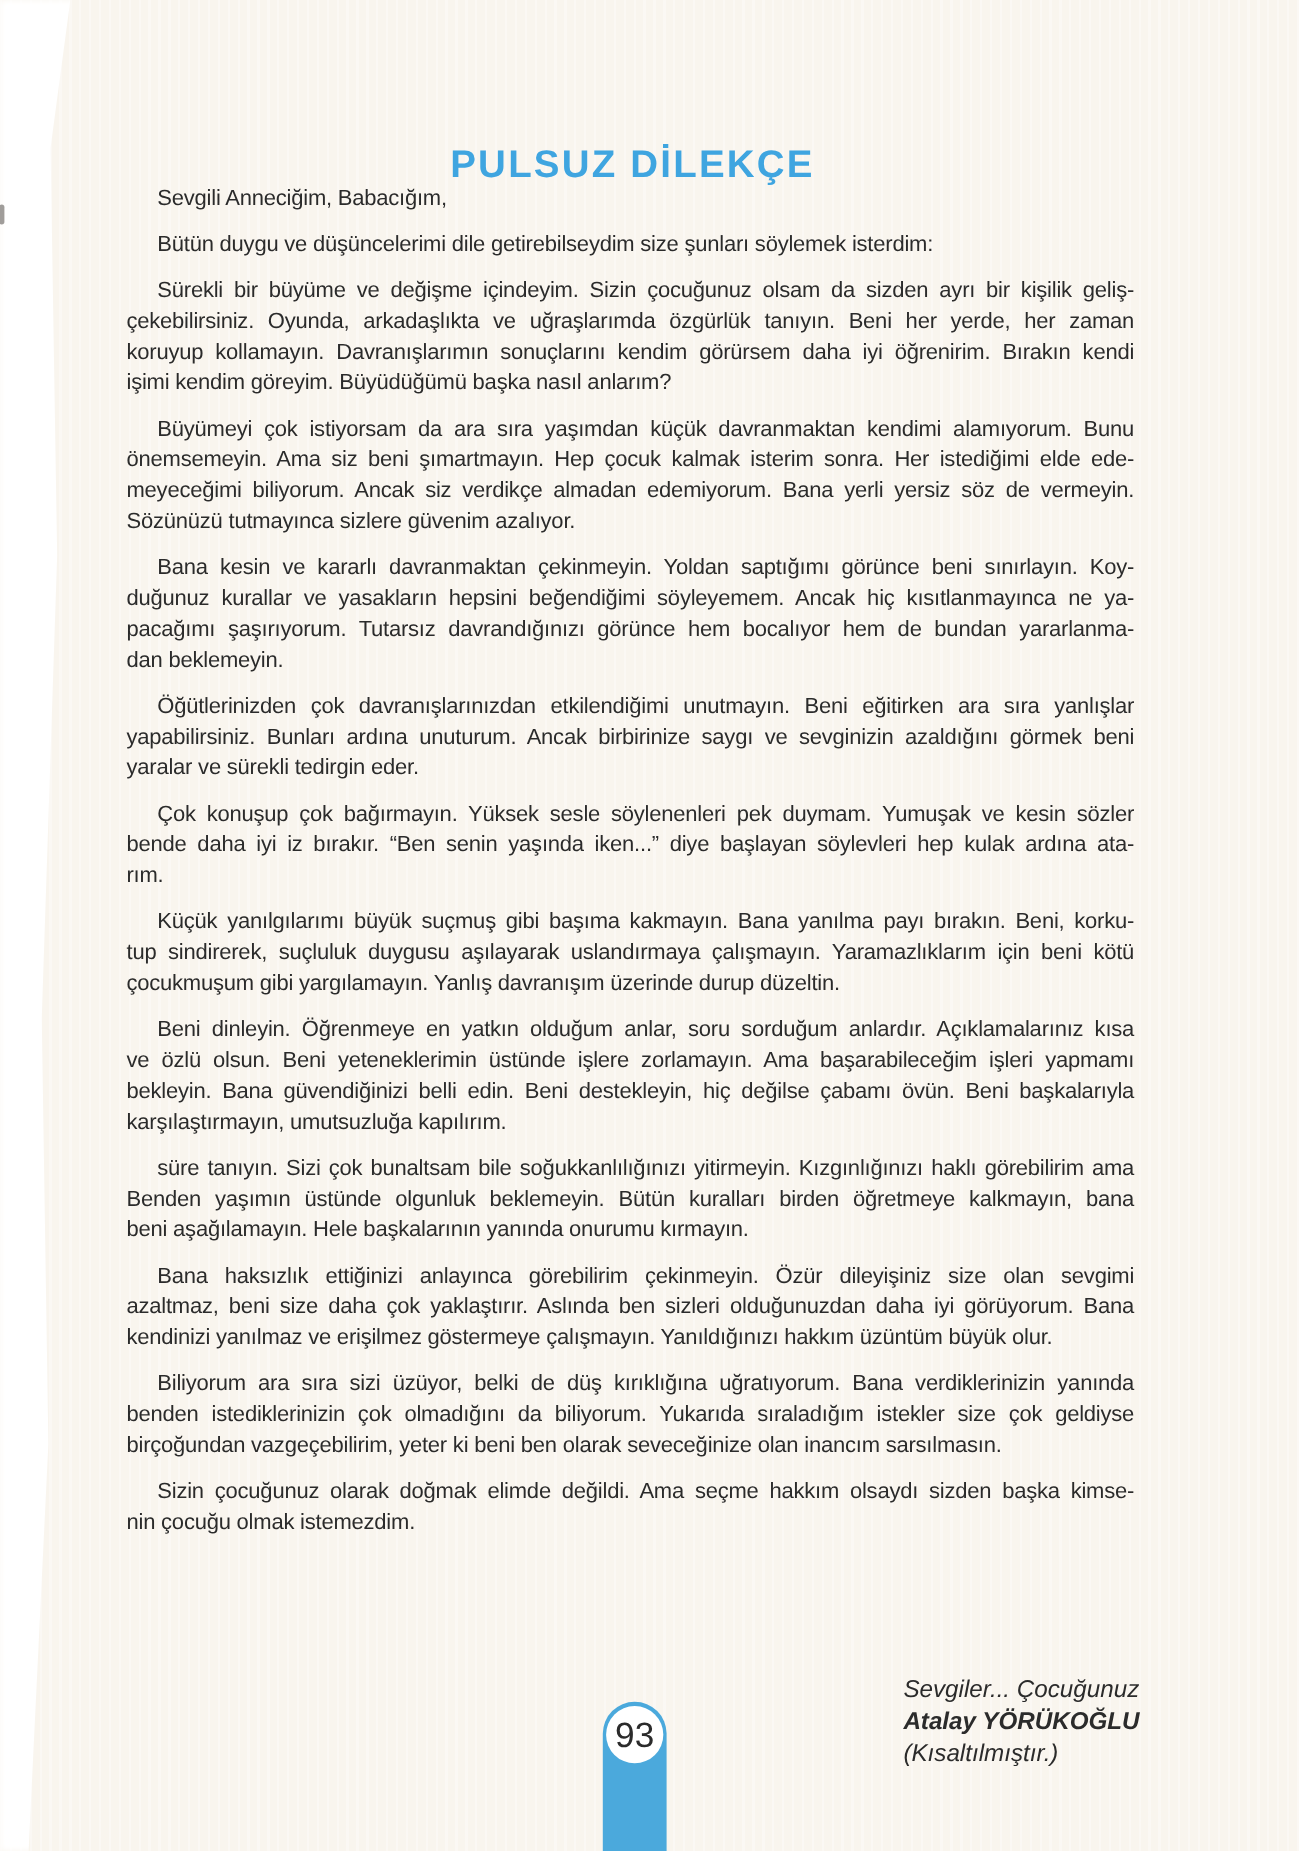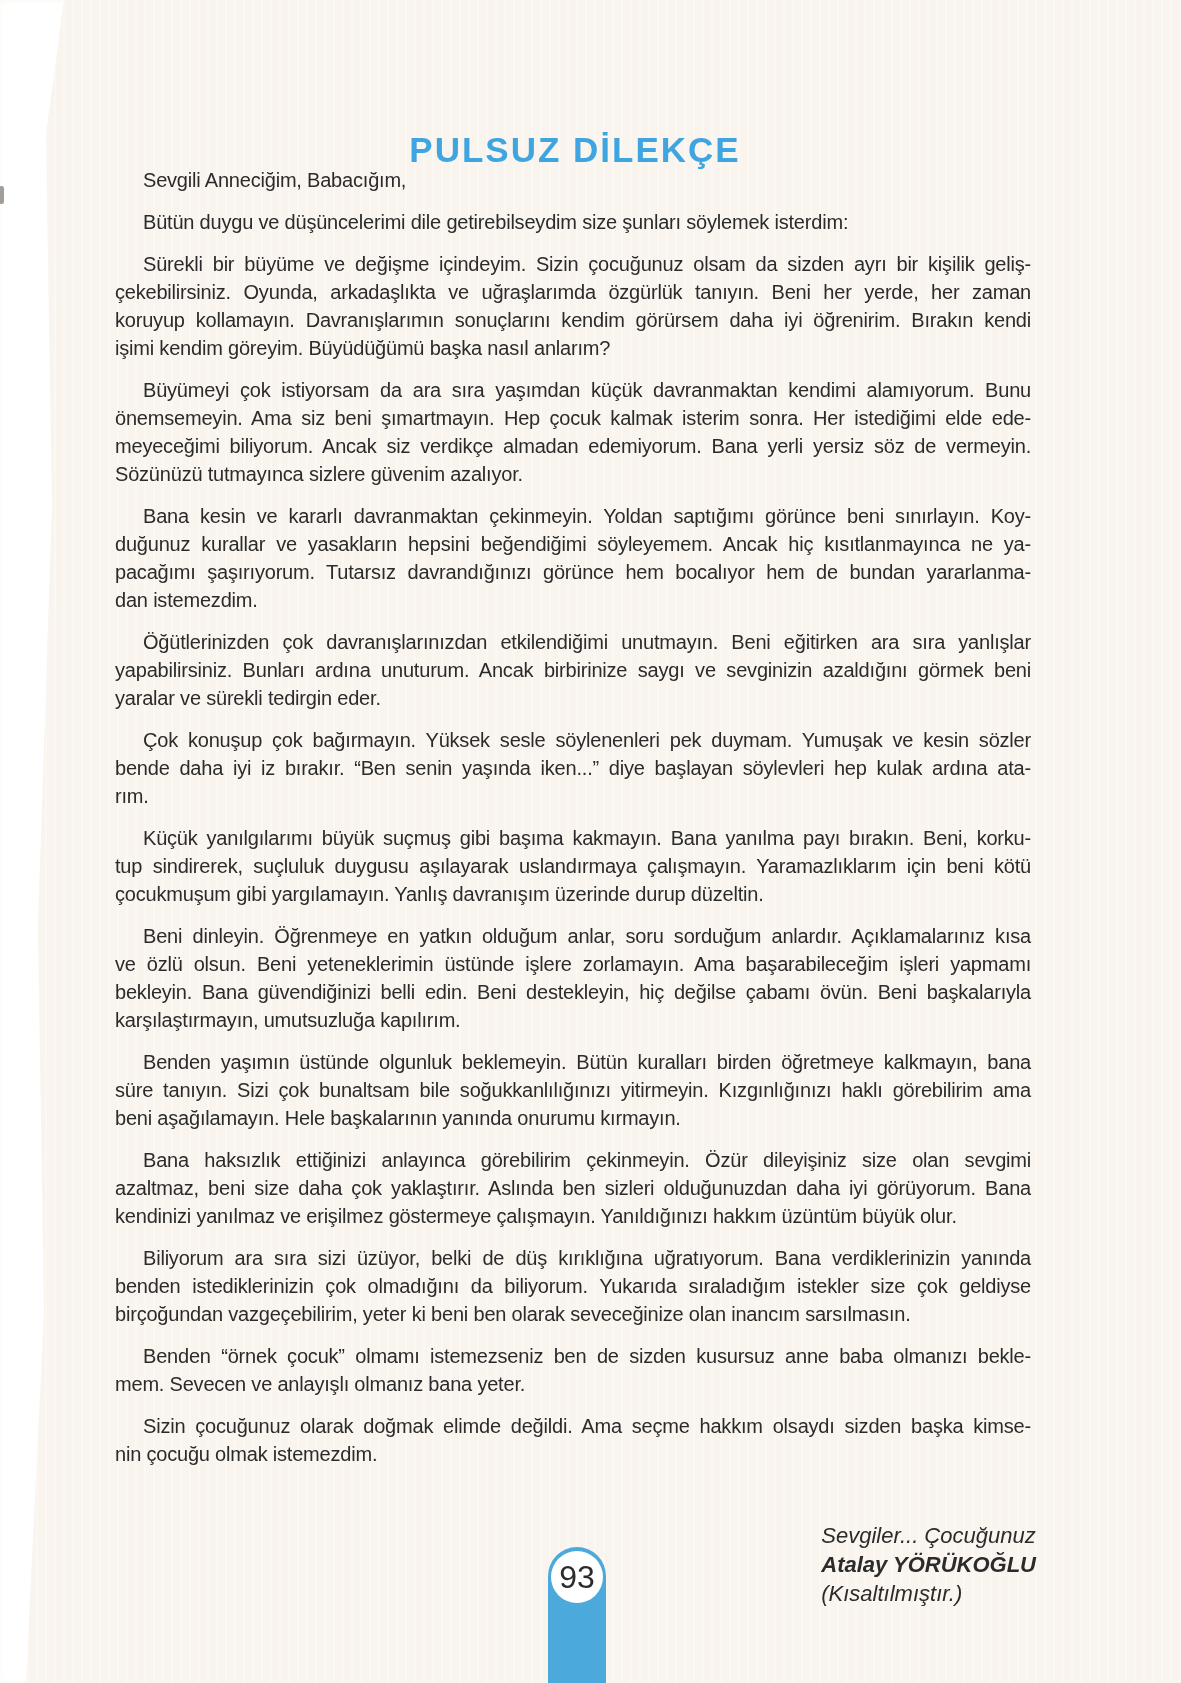--- a/index.html
+++ b/index.html
@@ -87,21 +87,21 @@
       <p class="para">
         <span class="line j">Büyümeyi çok istiyorsam da ara sıra yaşımdan küçük davranmaktan kendimi alamıyorum. Bunu</span>
         <span class="line j">önemsemeyin. Ama siz beni şımartmayın. Hep çocuk kalmak isterim sonra. Her istediğimi elde ede-</span>
         <span class="line j">meyeceğimi biliyorum. Ancak siz verdikçe almadan edemiyorum. Bana yerli yersiz söz de vermeyin.</span>
         <span class="line">Sözünüzü tutmayınca sizlere güvenim azalıyor.</span>
       </p>
       <p class="para">
         <span class="line j">Bana kesin ve kararlı davranmaktan çekinmeyin. Yoldan saptığımı görünce beni sınırlayın. Koy-</span>
         <span class="line j">duğunuz kurallar ve yasakların hepsini beğendiğimi söyleyemem. Ancak hiç kısıtlanmayınca ne ya-</span>
         <span class="line j">pacağımı şaşırıyorum. Tutarsız davrandığınızı görünce hem bocalıyor hem de bundan yararlanma-</span>
-        <span class="line">dan istemezdim.</span>
+        <span class="line">dan beklemeyin.</span>
       </p>
       <p class="para">
         <span class="line j">Öğütlerinizden çok davranışlarınızdan etkilendiğimi unutmayın. Beni eğitirken ara sıra yanlışlar</span>
         <span class="line j">yapabilirsiniz. Bunları ardına unuturum. Ancak birbirinize saygı ve sevginizin azaldığını görmek beni</span>
         <span class="line">yaralar ve sürekli tedirgin eder.</span>
       </p>
       <p class="para">
         <span class="line j">Çok konuşup çok bağırmayın. Yüksek sesle söylenenleri pek duymam. Yumuşak ve kesin sözler</span>
         <span class="line j">bende daha iyi iz bırakır. “Ben senin yaşında iken...” diye başlayan söylevleri hep kulak ardına ata-</span>
         <span class="line">rım.</span>
@@ -111,37 +111,33 @@
         <span class="line j">tup sindirerek, suçluluk duygusu aşılayarak uslandırmaya çalışmayın. Yaramazlıklarım için beni kötü</span>
         <span class="line">çocukmuşum gibi yargılamayın. Yanlış davranışım üzerinde durup düzeltin.</span>
       </p>
       <p class="para">
         <span class="line j">Beni dinleyin. Öğrenmeye en yatkın olduğum anlar, soru sorduğum anlardır. Açıklamalarınız kısa</span>
         <span class="line j">ve özlü olsun. Beni yeteneklerimin üstünde işlere zorlamayın. Ama başarabileceğim işleri yapmamı</span>
         <span class="line j">bekleyin. Bana güvendiğinizi belli edin. Beni destekleyin, hiç değilse çabamı övün. Beni başkalarıyla</span>
         <span class="line">karşılaştırmayın, umutsuzluğa kapılırım.</span>
       </p>
       <p class="para">
+        <span class="line j">süre tanıyın. Sizi çok bunaltsam bile soğukkanlılığınızı yitirmeyin. Kızgınlığınızı haklı görebilirim ama</span>
         <span class="line j">Benden yaşımın üstünde olgunluk beklemeyin. Bütün kuralları birden öğretmeye kalkmayın, bana</span>
-        <span class="line j">süre tanıyın. Sizi çok bunaltsam bile soğukkanlılığınızı yitirmeyin. Kızgınlığınızı haklı görebilirim ama</span>
         <span class="line">beni aşağılamayın. Hele başkalarının yanında onurumu kırmayın.</span>
       </p>
       <p class="para">
         <span class="line j">Bana haksızlık ettiğinizi anlayınca görebilirim çekinmeyin. Özür dileyişiniz size olan sevgimi</span>
         <span class="line j">azaltmaz, beni size daha çok yaklaştırır. Aslında ben sizleri olduğunuzdan daha iyi görüyorum. Bana</span>
         <span class="line">kendinizi yanılmaz ve erişilmez göstermeye çalışmayın. Yanıldığınızı hakkım üzüntüm büyük olur.</span>
       </p>
       <p class="para">
         <span class="line j">Biliyorum ara sıra sizi üzüyor, belki de düş kırıklığına uğratıyorum. Bana verdiklerinizin yanında</span>
         <span class="line j">benden istediklerinizin çok olmadığını da biliyorum. Yukarıda sıraladığım istekler size çok geldiyse</span>
         <span class="line">birçoğundan vazgeçebilirim, yeter ki beni ben olarak seveceğinize olan inancım sarsılmasın.</span>
-      </p>
-      <p class="para">
-        <span class="line j">Benden “örnek çocuk” olmamı istemezseniz ben de sizden kusursuz anne baba olmanızı bekle-</span>
-        <span class="line">mem. Sevecen ve anlayışlı olmanız bana yeter.</span>
       </p>
       <p class="para">
         <span class="line j">Sizin çocuğunuz olarak doğmak elimde değildi. Ama seçme hakkım olsaydı sizden başka kimse-</span>
         <span class="line">nin çocuğu olmak istemezdim.</span>
       </p>
     </div>
 
   <div class="signature">
     <div class="sig-line">Sevgiler... Çocuğunuz</div>
     <div class="sig-line sig-name">Atalay YÖRÜKOĞLU</div>

